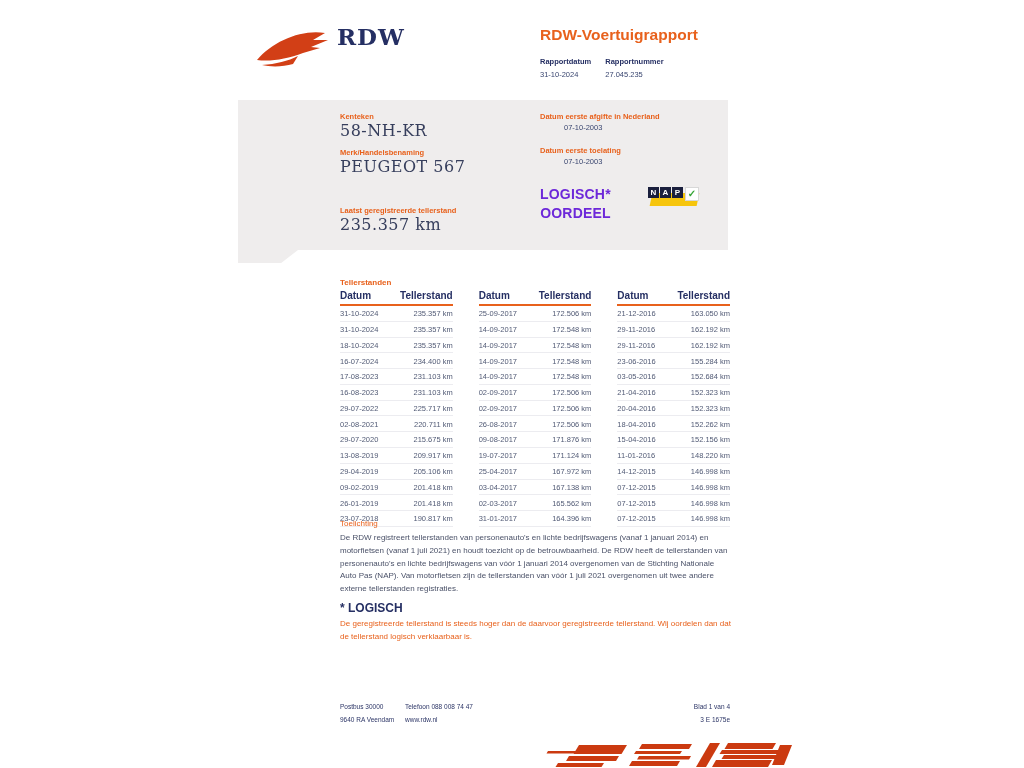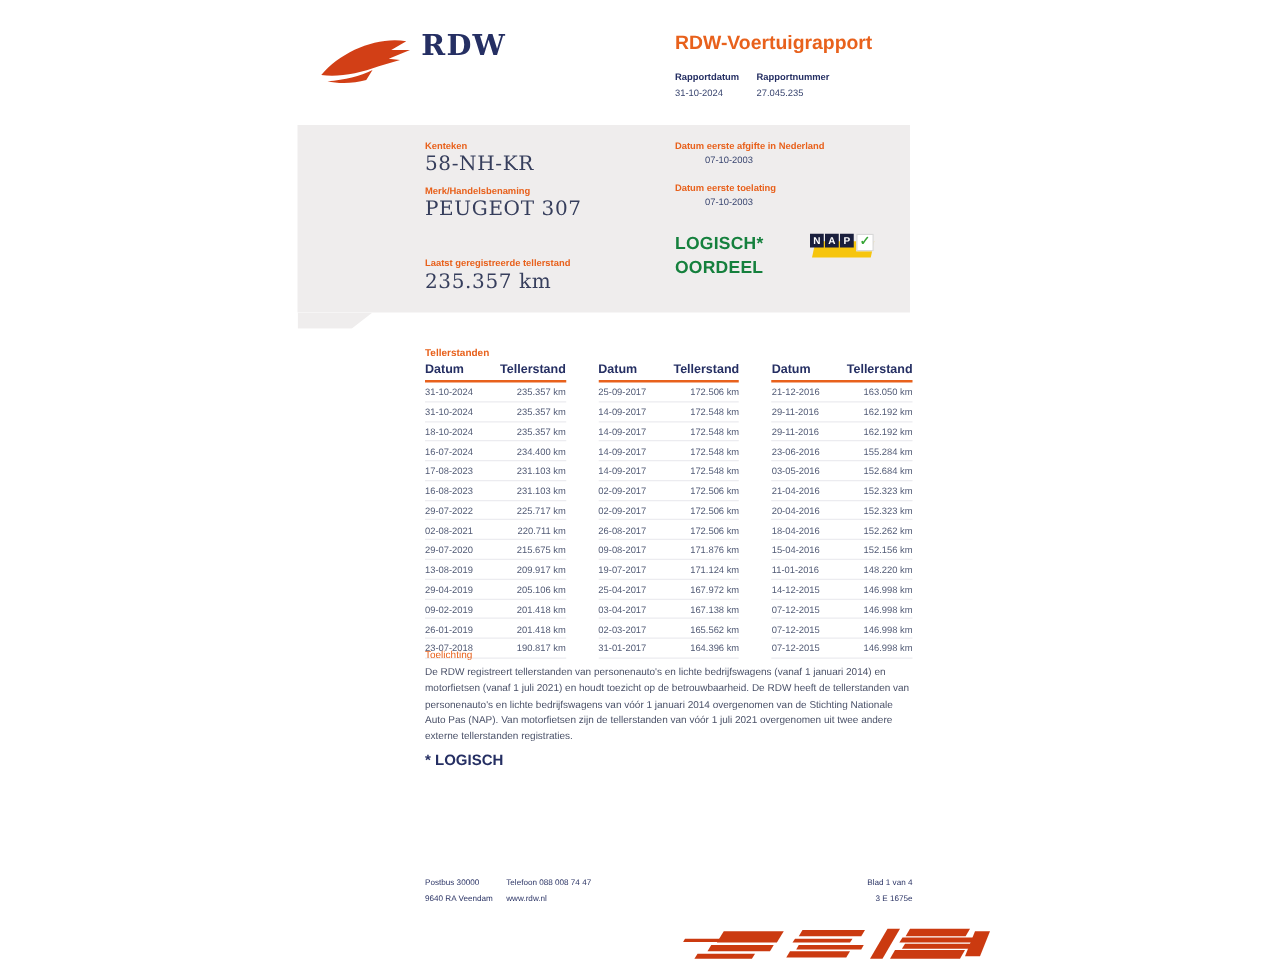--- a/index.html
+++ b/index.html
@@ -16,21 +16,21 @@
   .meta .lbl{font-size:7.5px;font-weight:bold;color:#252F63;}
   .meta .val{font-size:7.5px;color:#3A4670;margin-top:4px;}
 
   
   .panel{left:238px;top:100px;width:490px;height:150px;background:#EFEDED;}
   .panel-tab{left:238px;top:250px;width:60px;height:13px;background:#EFEDED;
              clip-path:polygon(0 0,100% 0,72% 100%,0 100%);}
   .olabel{font-size:7.5px;font-weight:bold;color:#E8611C;}
   .serifval{font-family:"DejaVu Serif",serif;font-size:16px;color:#363E5C;letter-spacing:.5px;}
   .smallval{font-size:7.5px;color:#3A4670;margin-left:24px;}
-  .oordeel{font-size:14px;font-weight:bold;color:#15803d;line-height:19px;letter-spacing:.2px;}
+  .oordeel{font-size:14px;font-weight:bold;color:#6d28d9;line-height:19px;letter-spacing:.2px;text-align:right;}
 
   
   .nap{left:648px;top:185px;width:52px;height:26px;}
   .nap-yellow{position:absolute;left:3px;top:8px;width:47px;height:13px;background:#F6C50D;
               transform:skewX(-12deg);}
   .nap-box{position:absolute;top:2px;width:11px;height:11px;background:#1A1F3D;color:#fff;
            font-size:8px;font-weight:bold;text-align:center;line-height:11px;}
   .nap-check{position:absolute;top:2px;width:12px;height:12px;background:#fff;border:1px solid #d8d8d8;
              color:#36A535;font-size:10px;font-weight:bold;text-align:center;line-height:12px;}
 
@@ -79,21 +79,21 @@
       <div class="val">27.045.235</div>
     </div>
   </div>
 
   <div class="abs panel"></div>
   <div class="abs panel-tab"></div>
 
   <div class="abs olabel" style="left:340px;top:112px">Kenteken</div>
   <div class="abs serifval" style="left:340px;top:121px">58-NH-KR</div>
   <div class="abs olabel" style="left:340px;top:148px">Merk/Handelsbenaming</div>
-  <div class="abs serifval" style="left:340px;top:157px">PEUGEOT 307</div>
+  <div class="abs serifval" style="left:340px;top:157px">PEUGEOT 567</div>
   <div class="abs olabel" style="left:340px;top:206px">Laatst geregistreerde tellerstand</div>
   <div class="abs serifval" style="left:340px;top:215px">235.357 km</div>
 
   <div class="abs olabel" style="left:540px;top:112px">Datum eerste afgifte in Nederland</div>
   <div class="abs smallval" style="left:540px;top:123px">07-10-2003</div>
   <div class="abs olabel" style="left:540px;top:146px">Datum eerste toelating</div>
   <div class="abs smallval" style="left:540px;top:157px">07-10-2003</div>
 
   <div class="abs oordeel" style="left:540px;top:185px">
     <div>LOGISCH*</div>
@@ -294,20 +294,21 @@
         <div class="tbl-row">
           <span>07-12-2015</span>
           <span>146.998 km</span>
         </div>
       </div>
     </div>
 
   <div class="abs note-title">Toelichting</div>
   <div class="abs note-body">De RDW registreert tellerstanden van personenauto's en lichte bedrijfswagens (vanaf 1 januari 2014) en motorfietsen (vanaf 1 juli 2021) en houdt toezicht op de betrouwbaarheid. De RDW heeft de tellerstanden van personenauto's en lichte bedrijfswagens van vóór 1 januari 2014 overgenomen van de Stichting Nationale Auto Pas (NAP). Van motorfietsen zijn de tellerstanden van vóór 1 juli 2021 overgenomen uit twee andere externe tellerstanden registraties.</div>
   <div class="abs verdict-title">* LOGISCH</div>
+  <div class="abs verdict-body">De geregistreerde tellerstand is steeds hoger dan de daarvoor geregistreerde tellerstand. Wij oordelen dan dat de tellerstand logisch verklaarbaar is.</div>
 
   <div class="abs ft ft-a1">Postbus 30000</div>
   <div class="abs ft ft-a2">9640 RA Veendam</div>
   <div class="abs ft ft-b1">Telefoon 088 008 74 47</div>
   <div class="abs ft ft-b2">www.rdw.nl</div>
   <div class="abs ft ft-c1">Blad 1 van 4</div>
   <div class="abs ft ft-c2">3 E 1675e</div>
 
   <svg class="abs stripes" viewBox="0 0 248 27">
     <g fill="#CB3A10">

